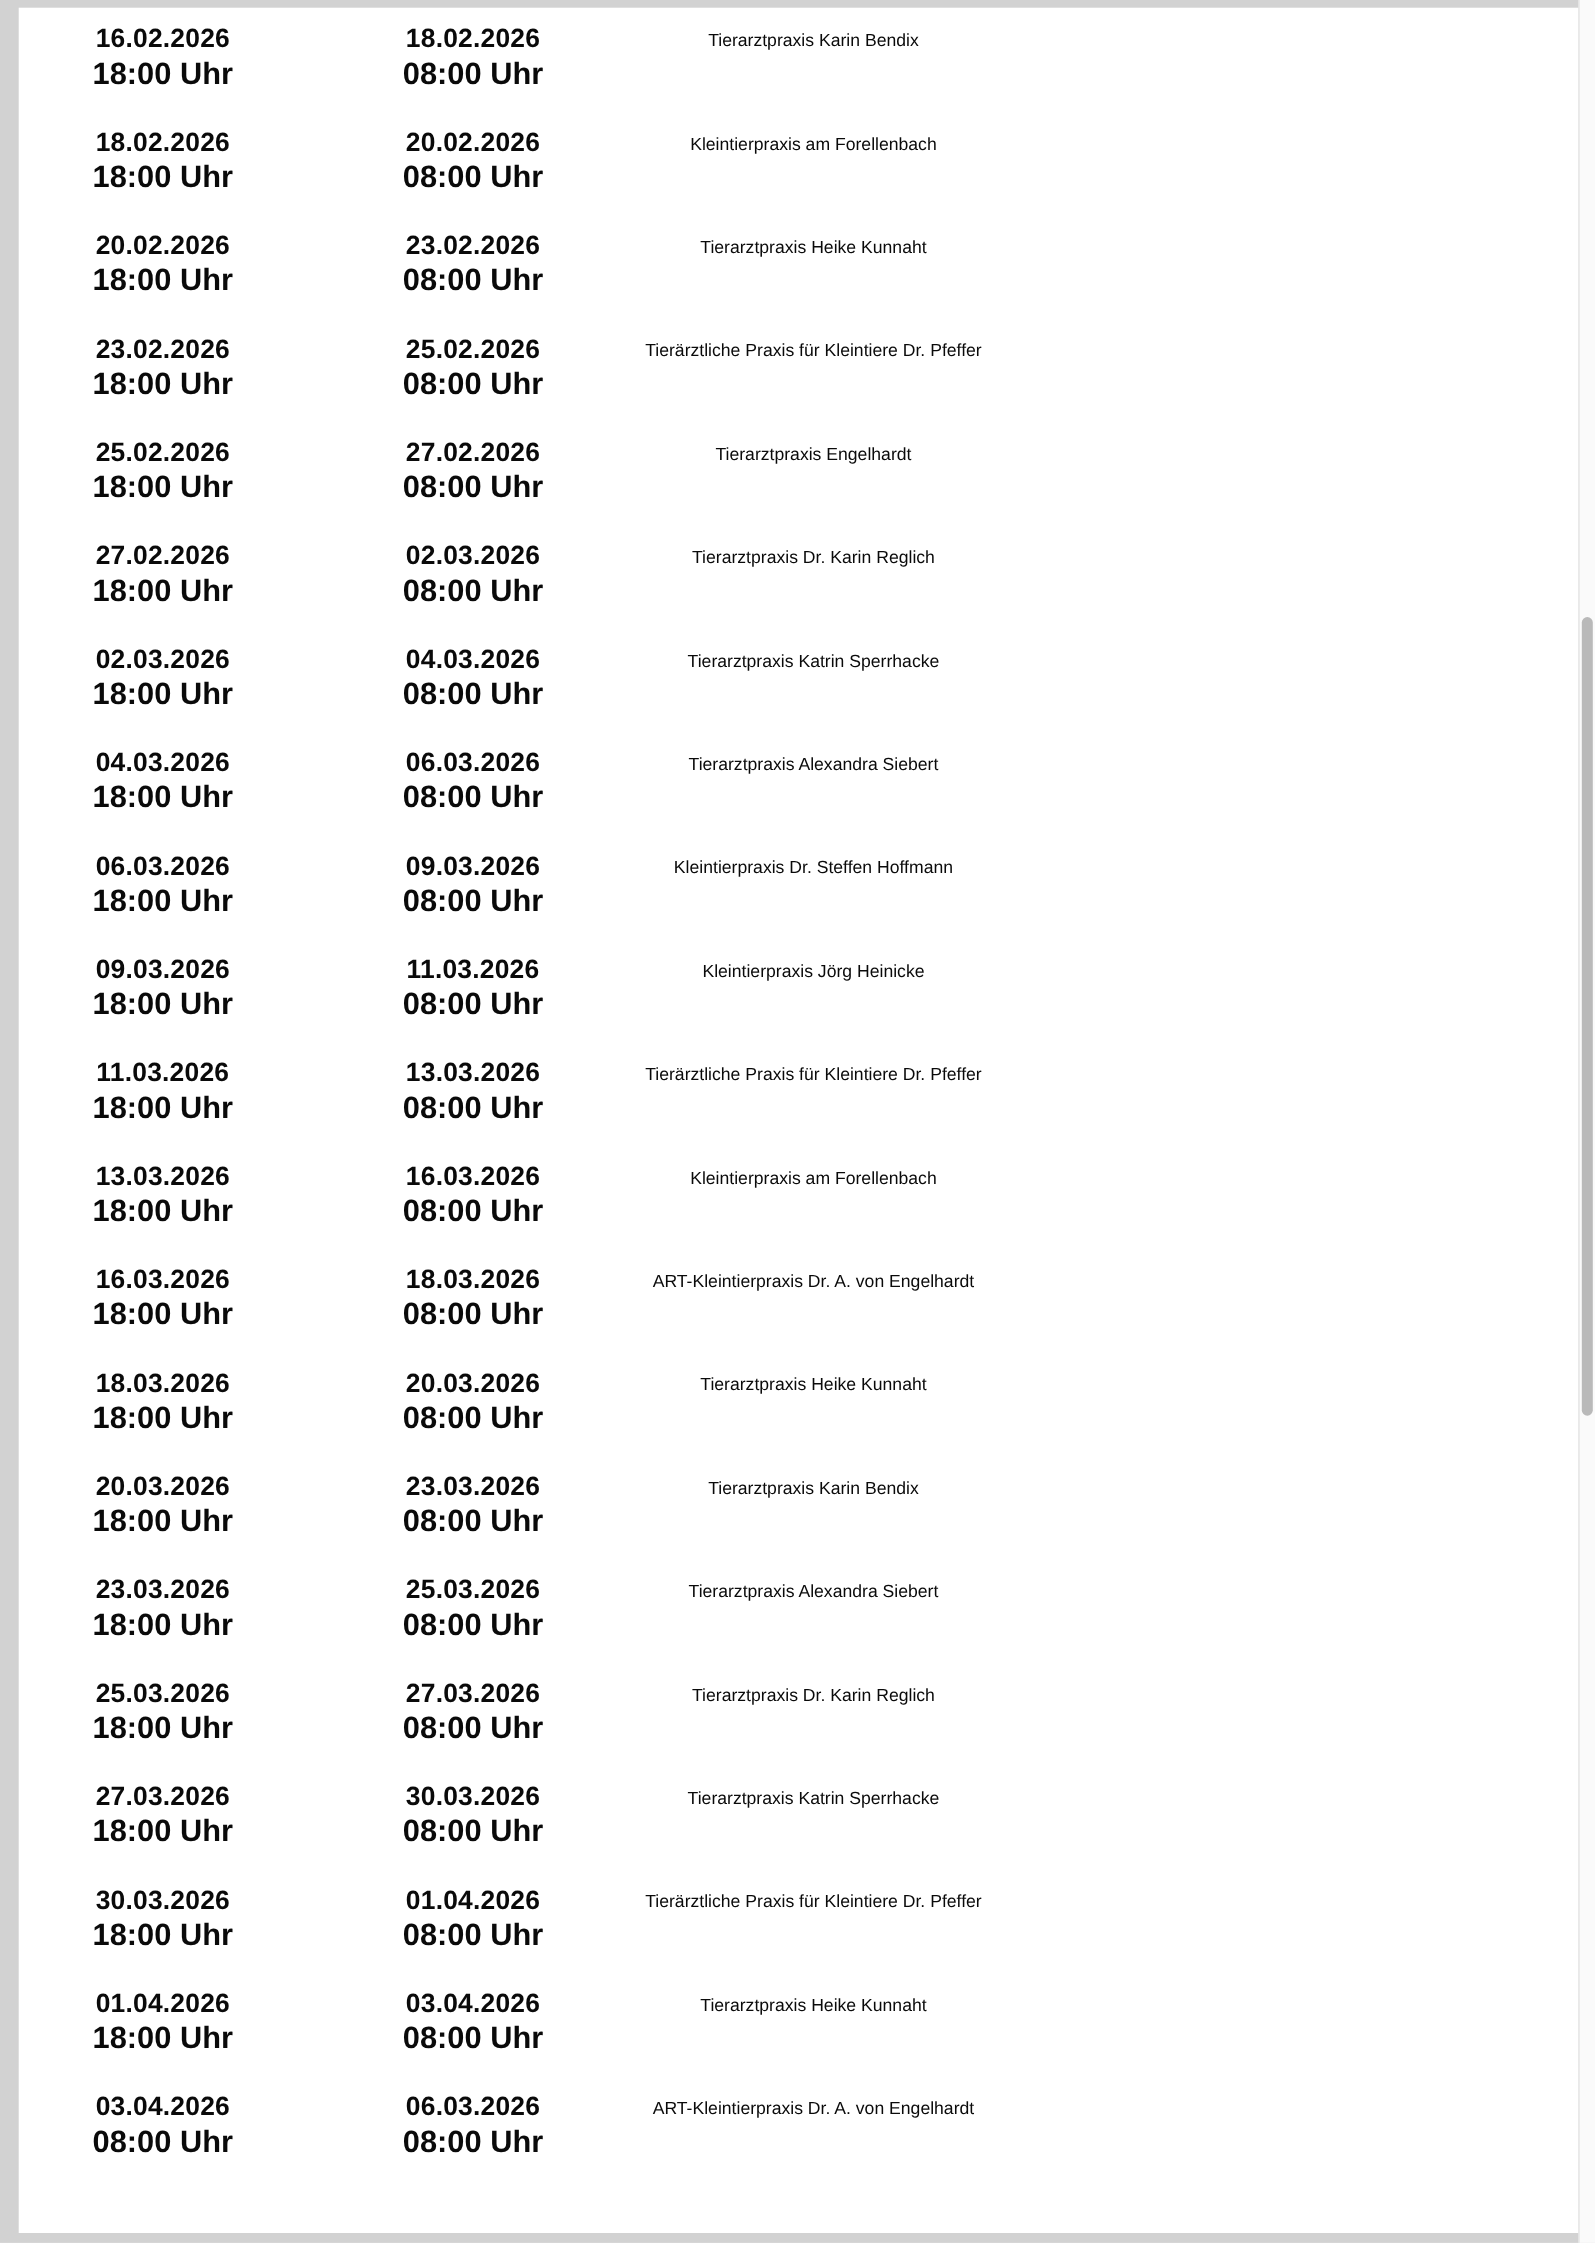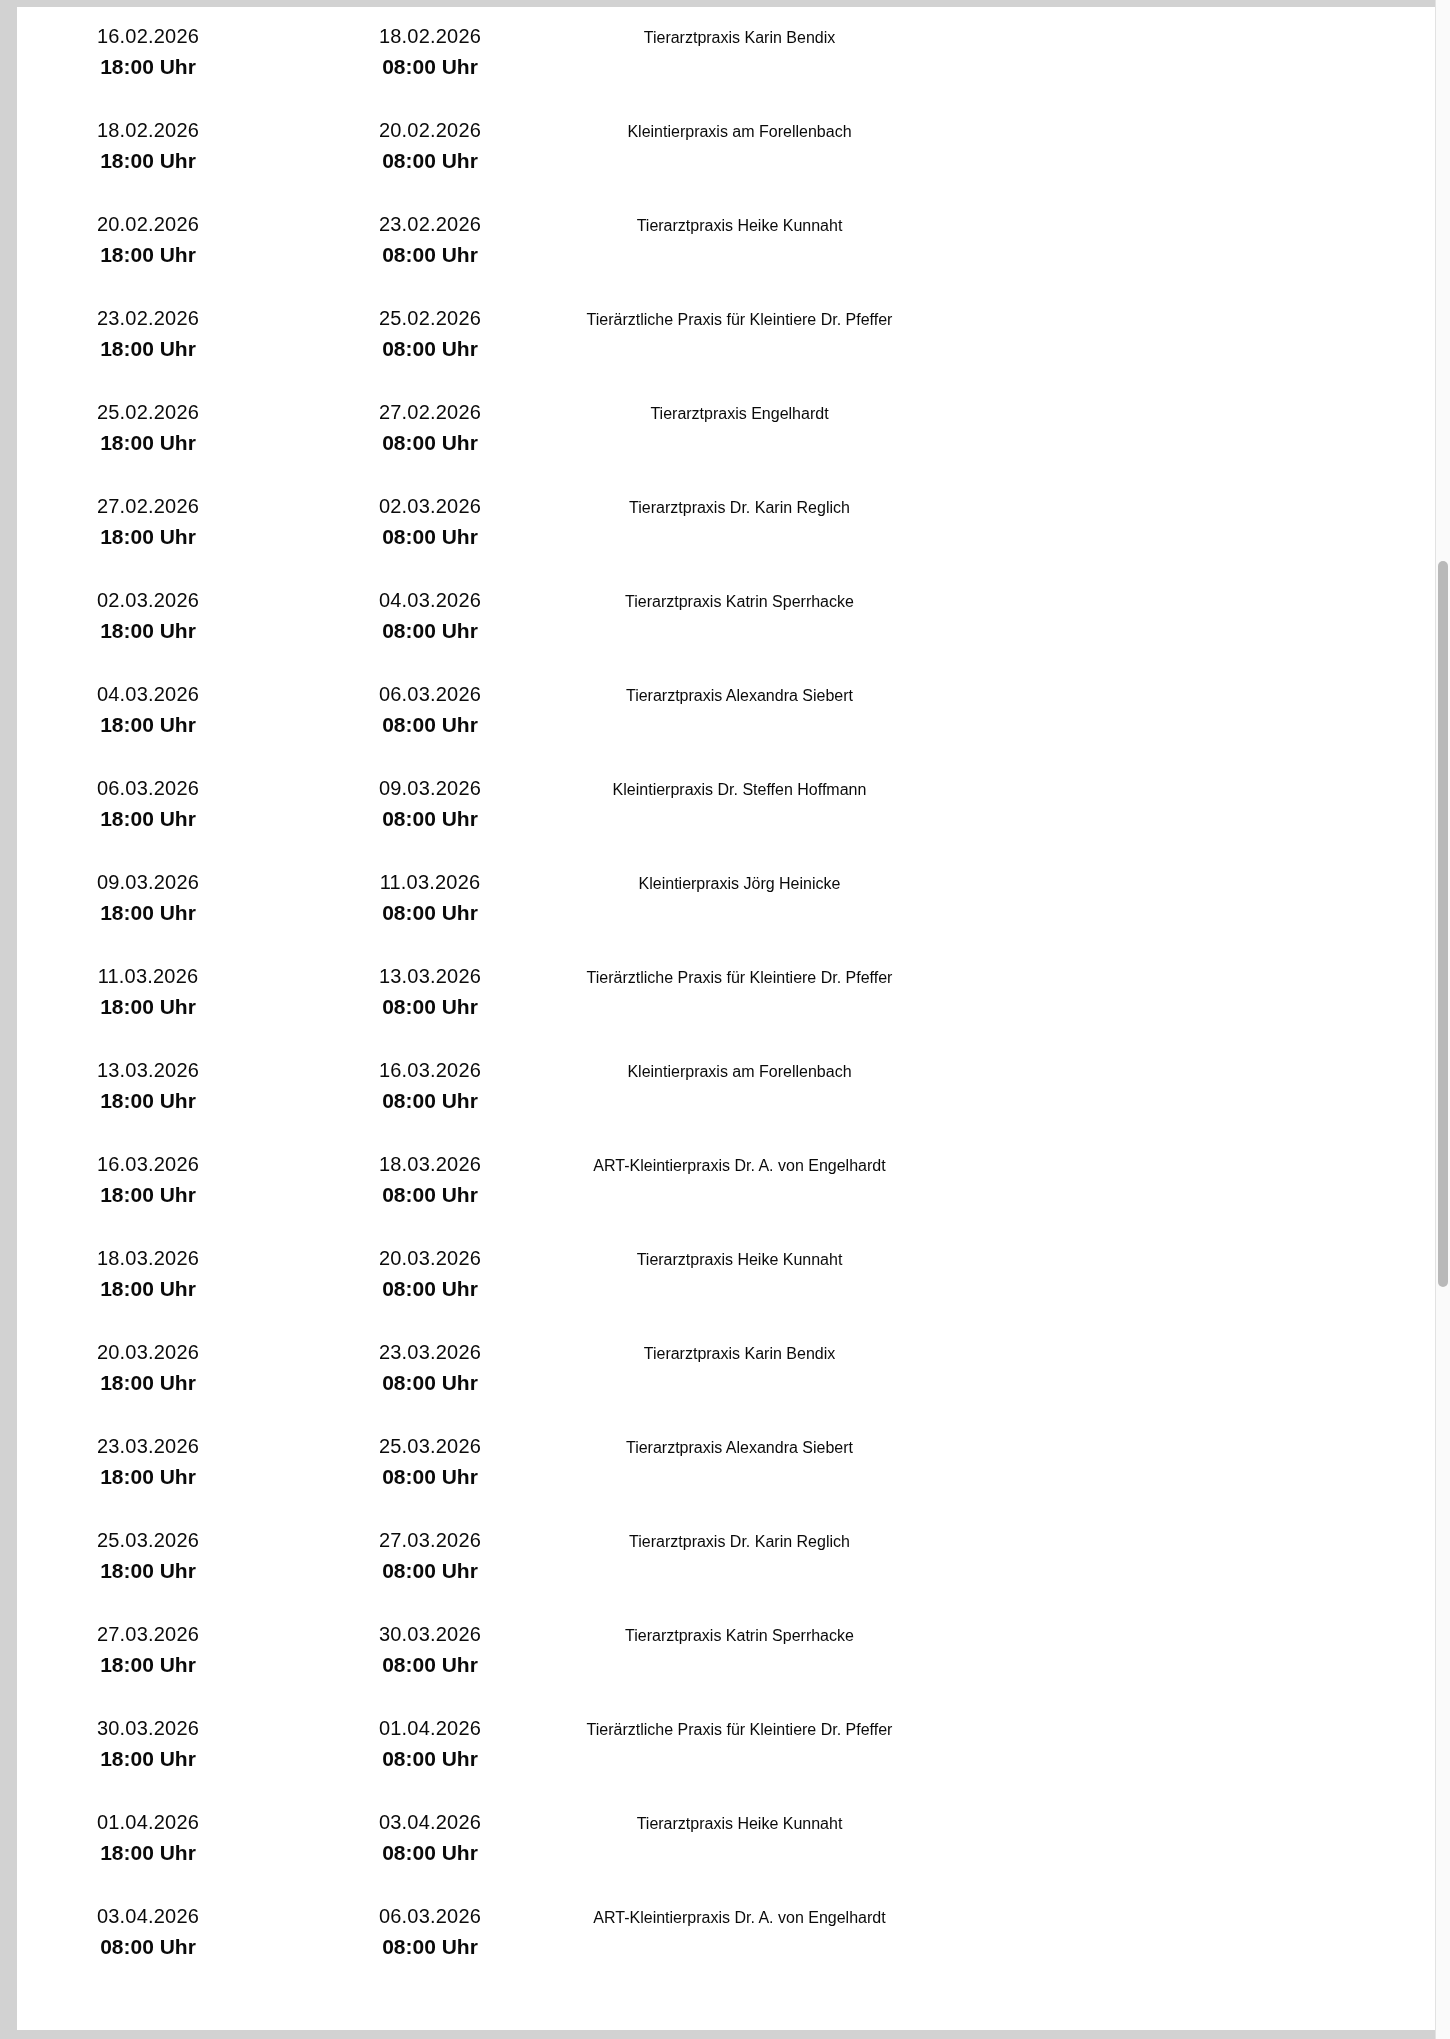--- a/index.html
+++ b/index.html
@@ -40,28 +40,28 @@
   }
   .cell.to {
     width: 210px;
     margin-left: 72px;
   }
   .cell.practice {
     width: 345px;
     margin-left: 32px;
   }
   .date {
-    font-size: 20px;
-    font-weight: normal;
+    font-size: 24px;
+    font-weight: bold;
     color: #0a0a0a;
     line-height: 34px;
     letter-spacing: 0.2px;
   }
   .time {
-    font-size: 21px;
+    font-size: 28px;
     font-weight: bold;
     color: #0a0a0a;
     line-height: 28px;
   }
   .name {
     font-size: 16px;
     color: #0a0a0a;
     line-height: 26px;
     padding-top: 6px;
   }

